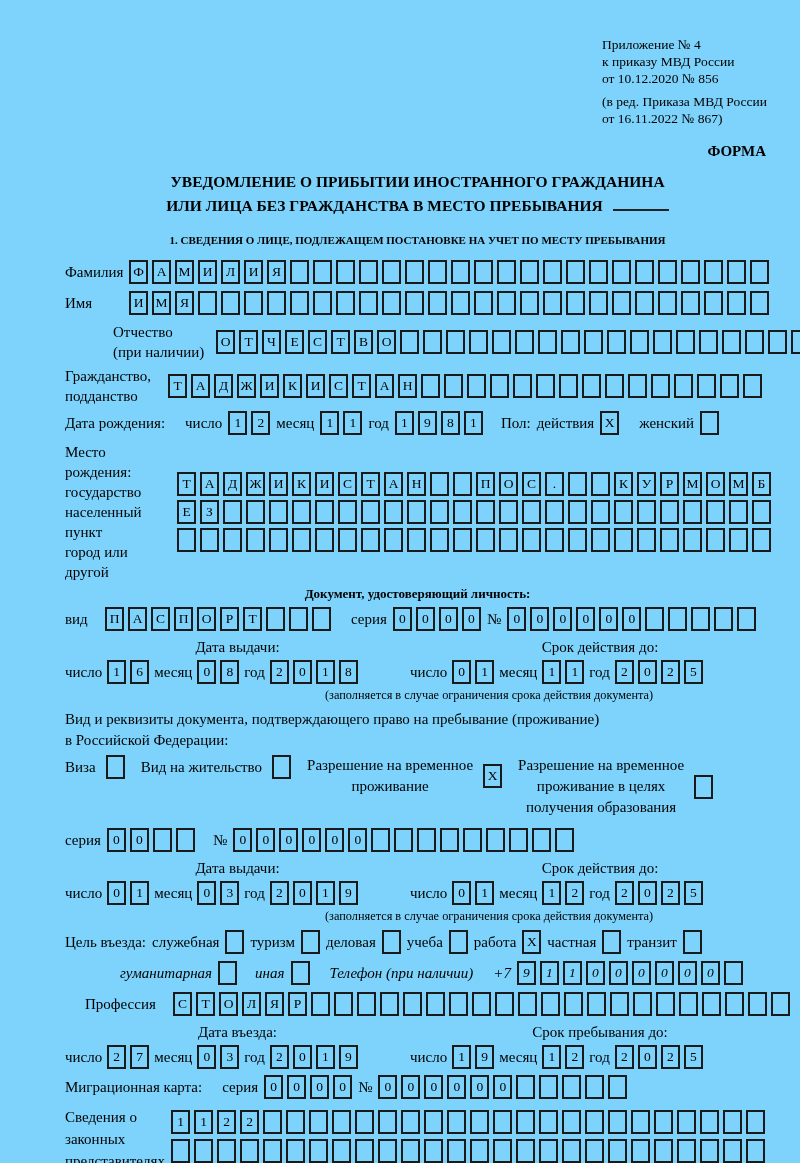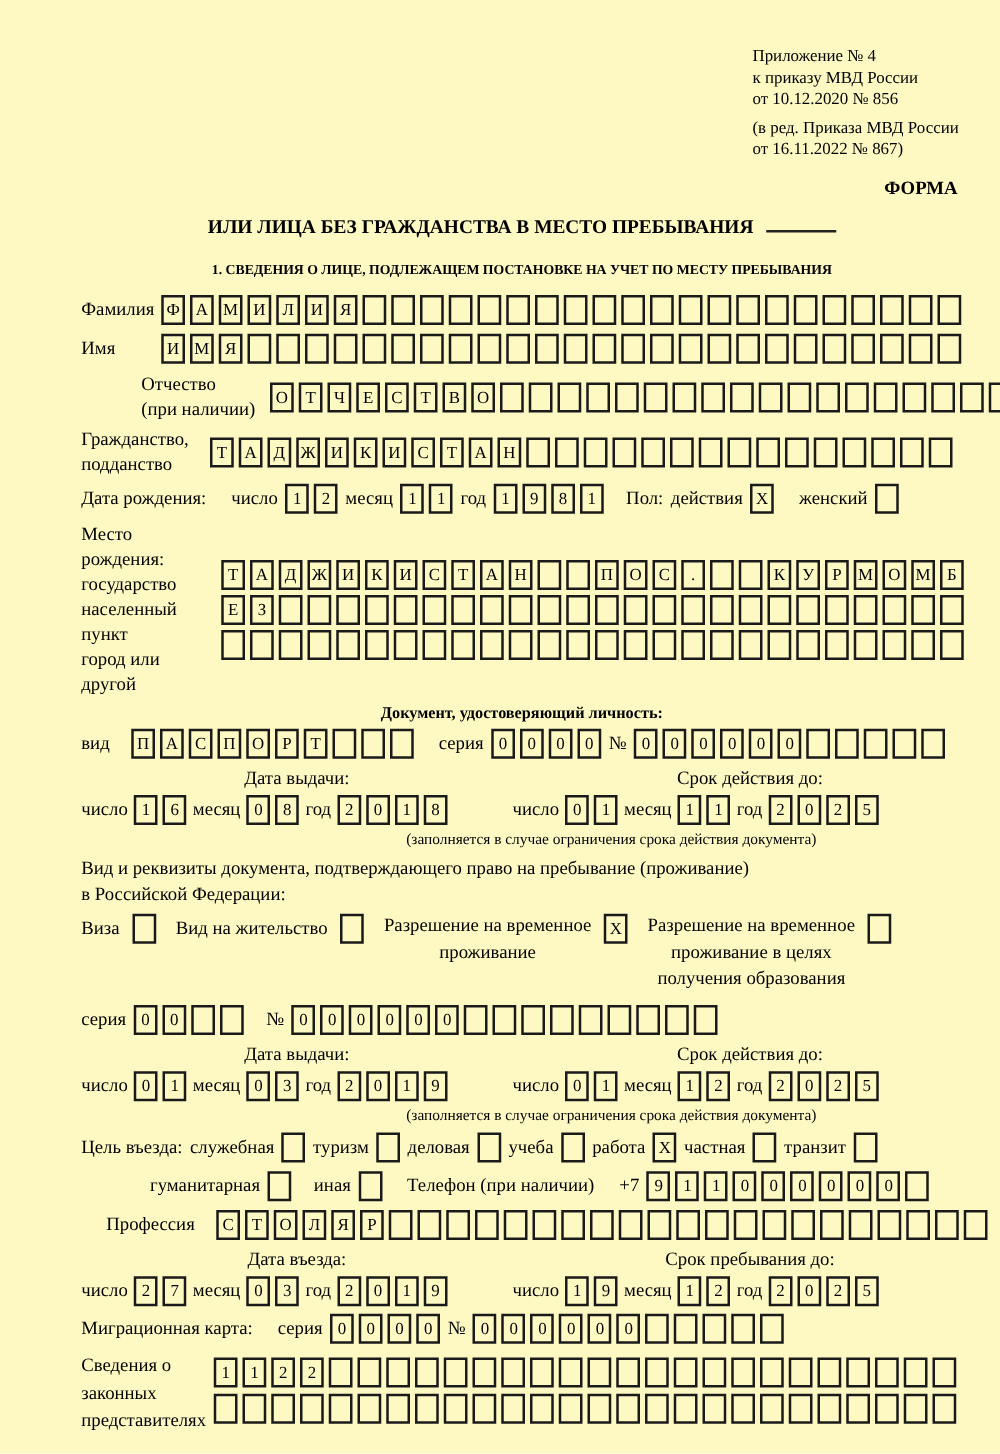--- a/index.html
+++ b/index.html
@@ -1,18 +1,18 @@
 <!DOCTYPE html>
 <html><head>
 <meta charset="utf-8">
 <style>
   html,body{margin:0;padding:0;background:#fff;}
   .page{
     width:800px;height:1163px;box-sizing:border-box;overflow:hidden;
-    padding:36px 10px 0 65px;background:#fef9c3;color:#000;
+    padding:36px 10px 0 65px;background:#7dd3fc;color:#000;
     font-family:"Liberation Serif","DejaVu Serif",serif;font-size:15px;
   }
   
   .appendix{margin-left:537px;font-size:13.5px;line-height:17px;}
   .revision{margin-left:537px;font-size:13.5px;line-height:17px;margin-top:6px;}
   .form-word{text-align:right;padding-right:24px;font-weight:bold;font-size:15px;margin:16px 0 8px 0;}
   
   .title{text-align:center;font-weight:bold;font-size:15.5px;line-height:24px;margin:10px 0 10px -20px;}
   .blank-line{display:inline-block;width:56px;height:13px;border-bottom:2px solid #222;margin-left:10px;}
   .section-head{font-weight:bold;font-size:11px;margin:16px 0 14px -20px;text-align:center;}
@@ -34,21 +34,21 @@
   .dcol-l{flex:0 0 345px;}
   .dcol-r{flex:1;}
   .dhead{text-align:center;line-height:19px;margin-bottom:3px;}
   .dateline{display:flex;align-items:center;gap:5px;}
   .note{font-size:12.3px;line-height:16px;white-space:nowrap;margin:3px 0 0 -85px;}
   
   .doc-head{text-align:center;font-weight:bold;font-size:13px;margin:0 0 5px -20px;}
   .intro{line-height:21px;margin:6px 0 4px 0;}
   
   .permits{display:flex;align-items:flex-start;gap:16px;margin:4px 0 10px 0;}
-  .pitem{display:flex;align-items:flex-start;gap:10px;}
+  .pitem{display:flex;align-items:center;gap:10px;}
   .pitem.center{align-items:center;}
   .ptxt{text-align:center;font-size:15px;line-height:21px;}
   
   .inline-row{display:flex;align-items:center;gap:6px;margin-bottom:7px;flex-wrap:nowrap;}
 </style>
 </head>
 <body>
 
 <div class="page">
 
@@ -57,20 +57,21 @@
     <div>к приказу МВД России</div>
     <div>от 10.12.2020 № 856</div>
   </div>
   <div class="revision">
     <div>(в ред. Приказа МВД России</div>
     <div>от 16.11.2022 № 867)</div>
   </div>
   <div class="form-word">ФОРМА</div>
 
   <div class="title">
+    <div>УВЕДОМЛЕНИЕ О ПРИБЫТИИ ИНОСТРАННОГО ГРАЖДАНИНА</div>
     <div><span>ИЛИ ЛИЦА БЕЗ ГРАЖДАНСТВА В МЕСТО ПРЕБЫВАНИЯ</span><span class="blank-line"></span></div>
   </div>
 
   <div class="section-head">1. СВЕДЕНИЯ О ЛИЦЕ, ПОДЛЕЖАЩЕМ ПОСТАНОВКЕ НА УЧЕТ ПО МЕСТУ ПРЕБЫВАНИЯ</div>
 
   <div class="row">
     <span class="lbl" style="width:58px;">Фамилия</span>
     <span class="gap6"></span>
     <span class="cells">
         <span class="cell">Ф</span>
@@ -568,21 +569,21 @@
     <span class="lbl">частная</span>
     <span class="cells">
         <span class="cell"></span>
       </span>
     <span class="lbl">транзит</span>
     <span class="cells">
         <span class="cell"></span>
       </span>
   </div>
 
-  <div class="inline-row" style="margin-left:55px;">
+  <div class="inline-row" style="margin-left:55px;font-style:italic;">
     <span class="lbl">гуманитарная</span>
     <span class="cells">
         <span class="cell"></span>
       </span>
     <span class="gap6"></span>
     <span class="lbl">иная</span>
     <span class="cells">
         <span class="cell"></span>
       </span>
     <span class="gap8"></span>

